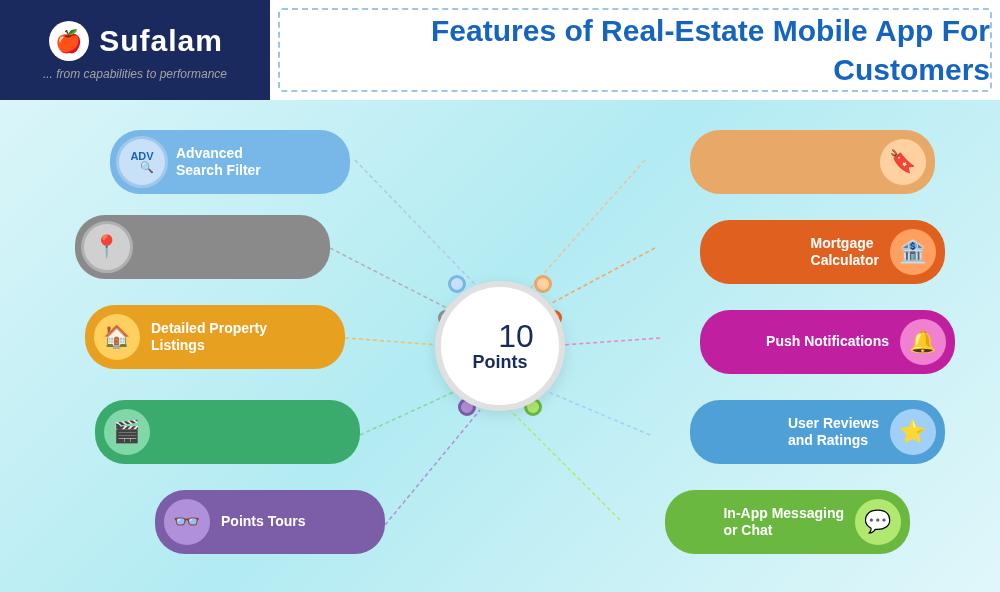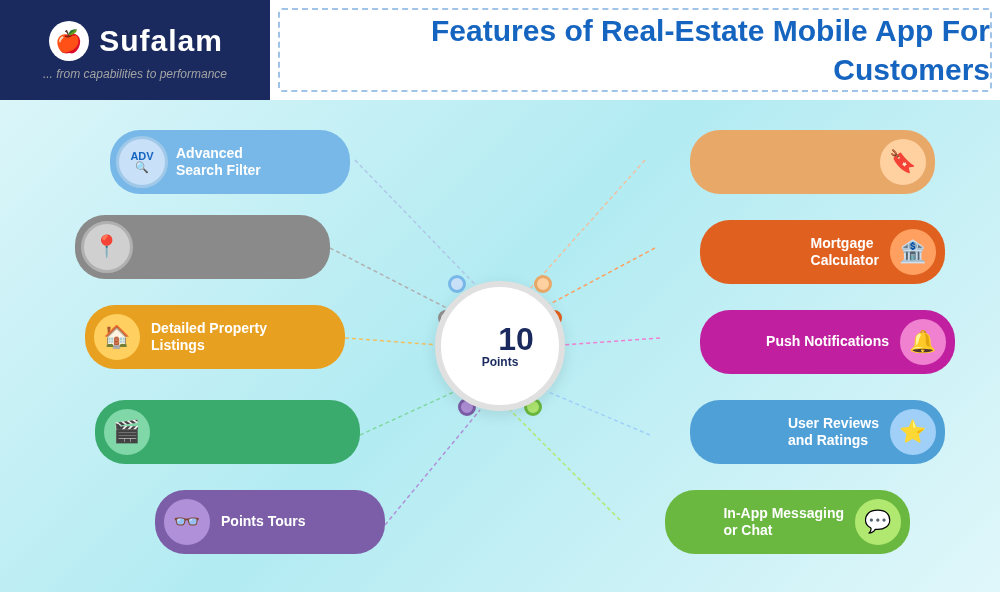--- a/index.html
+++ b/index.html
@@ -86,27 +86,27 @@
       border: 6px solid #e0e0e0;
       display: flex;
       flex-direction: column;
       align-items: center;
       justify-content: center;
       z-index: 10;
       box-shadow: 0 4px 15px rgba(0,0,0,0.1);
     }
     .center-number {
       font-size: 32px;
-      font-weight: bold;
+      font-weight: normal;
       color: #1a2a5e;
       line-height: 1;
       margin-left: 32px;
     }
     .center-label {
-      font-size: 12px;
+      font-size: 18px;
       font-weight: bold;
       color: #1a2a5e;
     }
 
     
     .feature-pill {
       position: absolute;
       display: flex;
       align-items: center;
       gap: 8px;
@@ -271,21 +271,21 @@
   <div class="orbital-dot" style="width:18px;height:18px;background:#b090d8;border:3px solid #7b5ea7;left:458px;top:298px;"></div>
 
   <div class="orbital-dot" style="width:18px;height:18px;background:#ffd0a0;border:3px solid #e8a868;right:448px;top:175px;"></div>
   <div class="orbital-dot" style="width:16px;height:16px;background:#ffa060;border:3px solid #e06020;right:438px;top:210px;"></div>
   <div class="orbital-dot" style="width:18px;height:18px;background:#f080d0;border:3px solid #c020a0;right:440px;top:238px;"></div>
   <div class="orbital-dot" style="width:16px;height:16px;background:#a0d0f8;border:3px solid #50a0d8;right:446px;top:268px;"></div>
   <div class="orbital-dot" style="width:18px;height:18px;background:#b0e870;border:3px solid #6ab840;right:458px;top:298px;"></div>
 
   <div class="feature-pill pill-advanced">
     <div class="feature-icon-circle" style="background:#c8e0f8;border:3px solid #a0c8e8;">
-      <span style="font-size:11px;font-weight:bold;color:#1565C0;line-height:1;text-align:center;">ADV<br>🔍</span>
+      <span style="font-size:11px;font-weight:bold;color:#1565C0;line-height:1;text-align:right;">ADV<br>🔍</span>
     </div>
     <span class="feature-text">Advanced<br>Search Filter</span>
   </div>
 
   <div class="feature-pill pill-interactive">
     <div class="feature-icon-circle" style="background:#d0d0d0;border:3px solid #b0b0b0;">
       <span style="font-size:22px;">📍</span>
     </div>
   </div>
 

